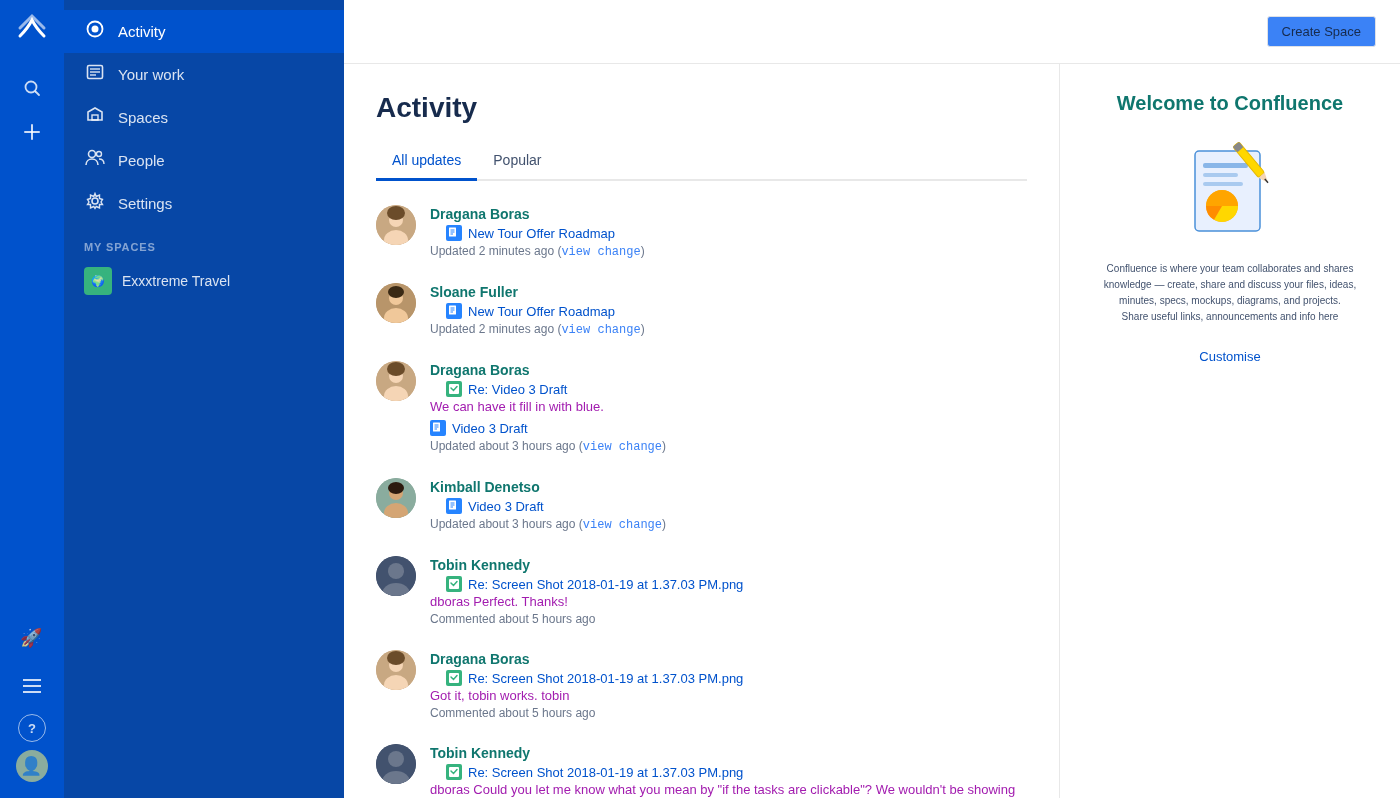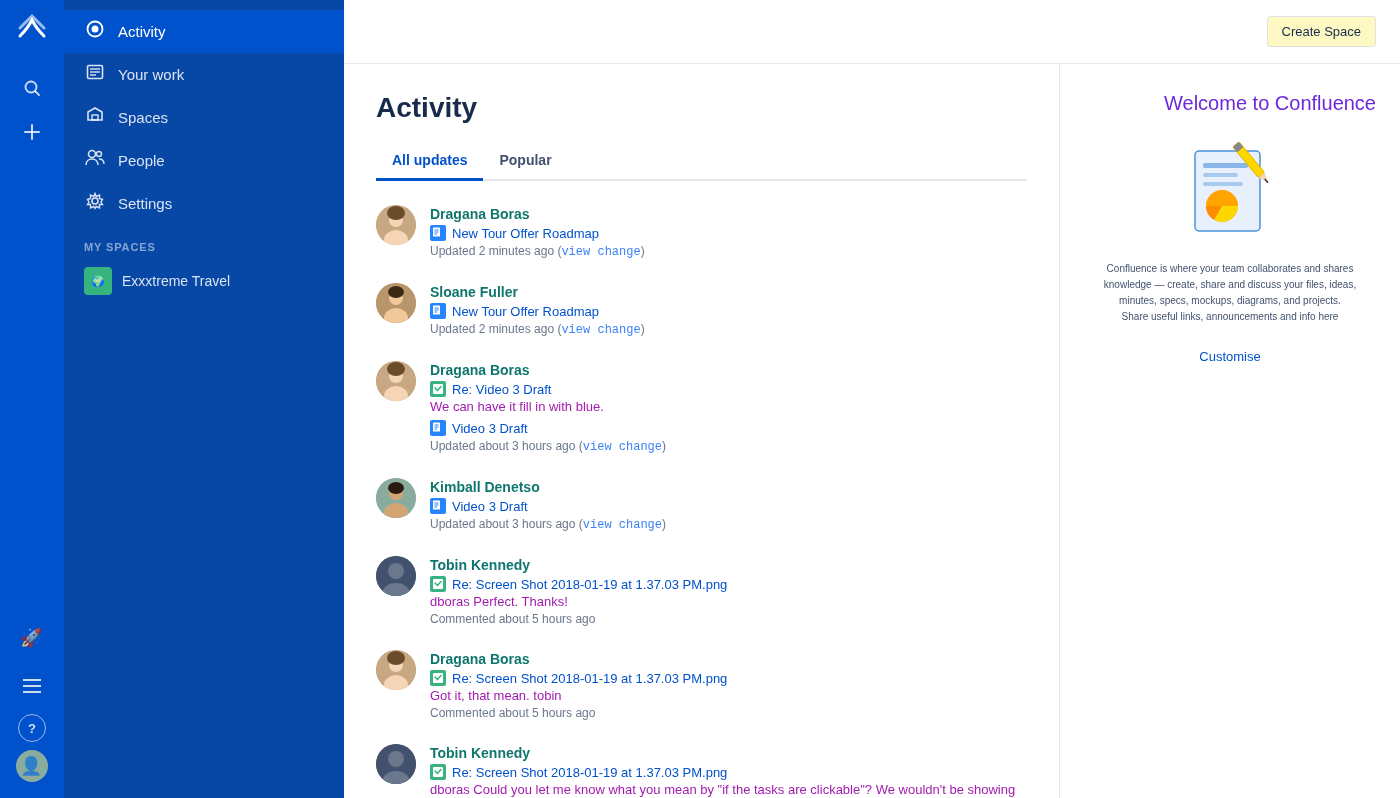--- a/index.html
+++ b/index.html
@@ -63,21 +63,21 @@
       border-right: 1px solid #e8e8e8;
     }
     .page-title {
       font-size: 28px; font-weight: 600; color: #172B4D; margin-bottom: 20px;
     }
     .tabs {
       display: flex; gap: 0; border-bottom: 2px solid #e8e8e8; margin-bottom: 24px;
     }
     .tab {
       padding: 8px 16px 10px; font-size: 14px; cursor: pointer; color: #42526E;
-      border-bottom: 3px solid transparent; margin-bottom: -2px; font-weight: 700;
+      border-bottom: 3px solid transparent; margin-bottom: -2px; font-weight: 400;
     }
     .tab.active { color: #0052CC; border-bottom-color: #0052CC; }
 
     
     .activity-item {
       display: flex; gap: 14px; margin-bottom: 24px; align-items: flex-start;
     }
     .avatar {
       width: 40px; height: 40px; border-radius: 50%; flex-shrink: 0;
       background: #DFE1E6; display: flex; align-items: center; justify-content: center;
@@ -87,21 +87,21 @@
     .avatar.female2 { background: #b8956a; }
     .avatar.male1 { background: #8aac9e; }
     .avatar.default { background: #42526E; }
 
     .activity-content { flex: 1; }
     .user-name {
       font-size: 14px; font-weight: 600; color: #0f766e; cursor: pointer;
       display: inline;
     }
     .page-link-row {
-      display: flex; align-items: center; gap: 6px; margin-top: 2px;
+      display: flex; align-items: center; gap: 6px; margin-top: 2px; margin-left: 16px;
     }
     .page-icon {
       width: 16px; height: 16px; background: #2684FF;
       display: inline-flex; align-items: center; justify-content: center;
       font-size: 9px; color: #fff; border-radius: 2px; flex-shrink: 0;
     }
     .page-icon.green { background: #36B37E; }
     .page-link {
       font-size: 13px; color: #0052CC; cursor: pointer; font-weight: 500;
     }
@@ -117,33 +117,33 @@
     }
 
     
     .right-panel {
       width: 340px;
       padding: 28px 24px;
       flex-shrink: 0;
       overflow-y: auto;
     }
     .welcome-title {
-      font-size: 20px; font-weight: 400; color: #6d28d9; text-align: right; margin-bottom: 16px;
+      font-size: 20px; font-weight: 700; color: #0f766e; text-align: center; margin-bottom: 16px;
     }
     .welcome-illustration {
       display: flex; justify-content: center; margin-bottom: 20px;
     }
     .welcome-text {
       font-size: 10px; color: #42526E; text-align: center; line-height: 1.6; margin-bottom: 8px;
     }
     .customise-link {
       color: #0052CC; font-size: 13px; cursor: pointer; text-align: center; display: block; margin-top: 24px;
     }
     .create-space-btn {
-      padding: 7px 14px; border: 1px solid #DFE1E6; background: #fef9c3;
+      padding: 7px 14px; border: 1px solid #DFE1E6; background: #3b82f6;
       color: #172B4D; font-size: 13px; border-radius: 3px; cursor: pointer;
       font-weight: 500;
     }
 
     .main-wrapper {
       flex: 1; display: flex; flex-direction: column; position: relative;
     }
     .main-topbar {
       display: flex; justify-content: flex-end; padding: 16px 24px; border-bottom: 1px solid #e8e8e8;
       flex-shrink: 0;
@@ -419,21 +419,21 @@
           <span class="user-name">Dragana Boras</span>
           <div class="page-link-row">
             <span class="page-icon green">
               <svg width="12" height="12" viewBox="0 0 12 12">
                 <rect x="1" y="1" width="10" height="10" rx="1" fill="white"></rect>
                 <path d="M3 5 L5.5 7.5 L9 3.5" stroke="#36B37E" stroke-width="1.5" fill="none" stroke-linecap="round"></path>
               </svg>
             </span>
             <span class="page-link">Re: Screen Shot 2018-01-19 at 1.37.03 PM.png</span>
           </div>
-          <div class="comment-text">Got it, that mean. tobin</div>
+          <div class="comment-text">Got it, tobin works. tobin</div>
           <div class="meta-text">Commented about 5 hours ago</div>
         </div>
       </div>
 
       <div class="activity-item">
         <div class="avatar default">
           <svg width="40" height="40" viewBox="0 0 40 40">
             <circle cx="20" cy="20" r="20" fill="#42526E"></circle>
             <circle cx="20" cy="15" r="8" fill="#6B778C"></circle>
             <ellipse cx="20" cy="38" rx="14" ry="11" fill="#6B778C"></ellipse>

